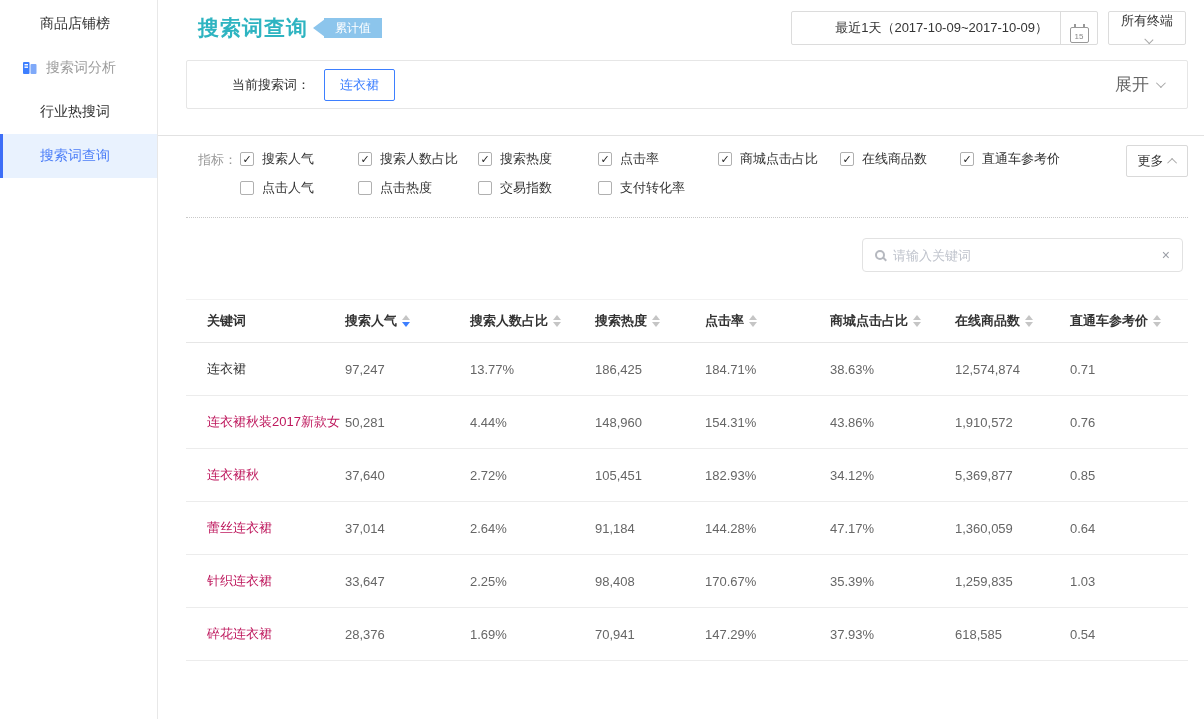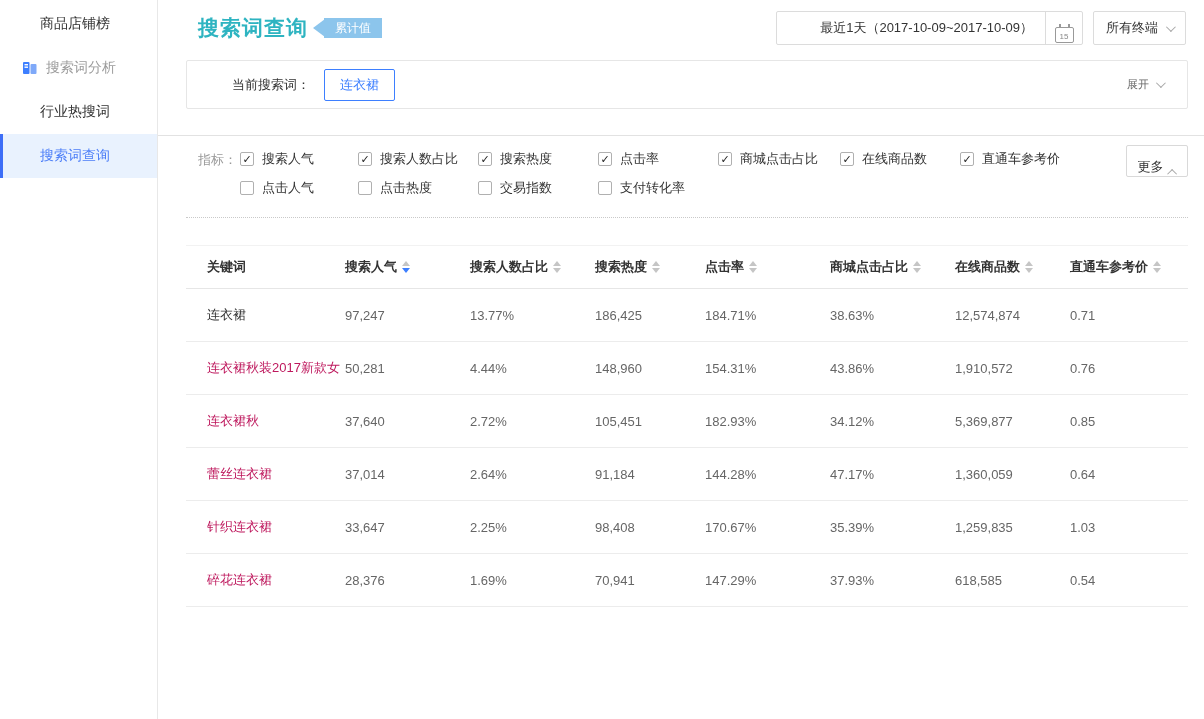--- a/index.html
+++ b/index.html
@@ -27,47 +27,47 @@
   .top-right { margin-left:auto; display:flex; align-items:center; gap:10px; }
   .date-box { display:flex; align-items:stretch; border:1px solid #dcdcdc; border-radius:2px;
     height:34px; cursor:pointer;padding-left:31px; }
   .date-text { display:flex; align-items:center; padding:0 12px; font-size:13px; color:#333; }
   .date-cal { width:37px; border-left:1px solid #dcdcdc; display:flex; align-items:center; justify-content:center; }
   .cal { width:19px; height:16px; border:1px solid #999; border-radius:2px; position:relative;
     display:flex; align-items:flex-end; justify-content:center; font-size:8px; color:#888; line-height:1.3; margin-top:14px; }
   .cal::before,.cal::after { content:""; position:absolute; top:-4px; width:2px; height:4px; background:#999; }
   .cal::before { left:3px; } .cal::after { right:3px; }
   .terminal-box { display:flex; align-items:center; gap:8px; border:1px solid #dcdcdc; border-radius:2px;
-    height:34px; padding:0 12px; font-size:13px; color:#333; cursor:pointer; }
+    height:34px; padding:0 12px; font-size:13px; color:#333; cursor:pointer;flex-direction:column; }
 
   .chev { width:7px; height:7px; border-right:1px solid #a8a8a8; border-bottom:1px solid #a8a8a8; display:inline-block; }
   .chev.down { transform:rotate(45deg) translateY(-2px); }
   .chev.up { transform:rotate(225deg) translateY(-2px); }
 
   .current-card { margin:4px 16px 0 28px; height:49px; border:1px solid #e6e6e6; border-radius:2px;
     display:flex; align-items:center; padding:0 24px 0 45px; flex:none; }
   .cur-label { font-size:13px; color:#333; }
   .keyword-chip { margin-left:14px; border:1px solid #3d7fff; color:#3d7fff; font-size:13px;
     padding:6px 15px; border-radius:2px; background:#fff; cursor:pointer; }
-  .expand-btn { margin-left:auto; display:flex; align-items:center; gap:7px; font-size:11px; color:#666; cursor:pointer; }
+  .expand-btn { margin-left:auto; display:flex; align-items:center; gap:7px; font-size:17px; color:#666; cursor:pointer; }
 
   .hsep { margin-top:26px; border-top:1px solid #e2e2e2; flex:none; }
 
   
   .metrics { position:relative; display:flex; padding:14px 16px 12px 40px; flex:none; }
   .metrics-label { font-size:13px; color:#999; width:42px; flex:none; padding-top:1px; }
   .metrics-grid { display:grid; grid-template-columns:118px 120px 120px 120px 122px 120px 140px;
     row-gap:11px; align-items:center; }
   .metric-item { display:flex; align-items:center; cursor:pointer; }
   .cb { width:14px; height:14px; border:1px solid #b0b0b0; border-radius:2px; background:#fff;
     display:inline-flex; align-items:center; justify-content:center; margin-right:8px; flex:none; }
   .cb.checked::after { content:"✓"; font-size:11px; font-weight:bold; color:#222; line-height:1; }
   .cb-label { font-size:13px; color:#333; white-space:nowrap; }
   .more-btn { position:absolute; right:16px; top:9px; width:62px; height:32px; border:1px solid #d9d9d9;
-    border-radius:2px; background:#fff; display:flex; align-items:flex-end; justify-content:center; gap:6px;
+    border-radius:2px; background:#fff; display:flex; align-items:center; justify-content:center; gap:6px;
     font-size:13px; color:#333; cursor:pointer; }
   .dotted-sep { margin:8px 16px 0 28px; border-top:1px dotted #c9c9c9; flex:none; }
 
   
   .search-row { display:flex; justify-content:flex-end; margin:20px 21px 0 28px; flex:none; }
   .search-box { width:321px; height:34px; border:1px solid #e2e2e2; border-radius:4px;
     display:flex; align-items:center; padding:0 12px; gap:8px; }
   .mag { width:10px; height:10px; border:2px solid #b5b8bf; border-radius:50%; position:relative; flex:none; }
   .mag::after { content:""; position:absolute; width:5px; height:2px; background:#b5b8bf;
     transform:rotate(45deg); right:-4px; bottom:-2px; }
@@ -201,20 +201,27 @@
           </label>
         </div>
       <button class="more-btn">
         <span>更多</span>
         <span class="chev up"></span>
       </button>
     </div>
 
     <div class="dotted-sep"></div>
 
+    <div class="search-row">
+      <div class="search-box">
+        <span class="mag"></span>
+        <input type="text" placeholder="请输入关键词" style="">
+        <span class="clear-x">×</span>
+      </div>
+    </div>
 
     <div class="table" id="results-table">
         <div class="trow head">
           <span class="th">
             <span>关键词</span>
           </span>
           <span class="th">
             <span>搜索人气</span>
             <span class="sort">
               <span class="tri up"></span>

